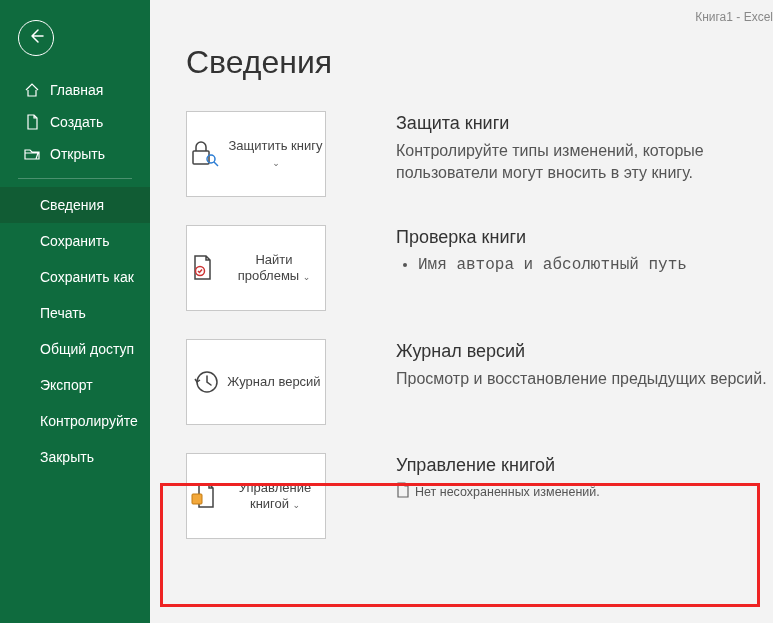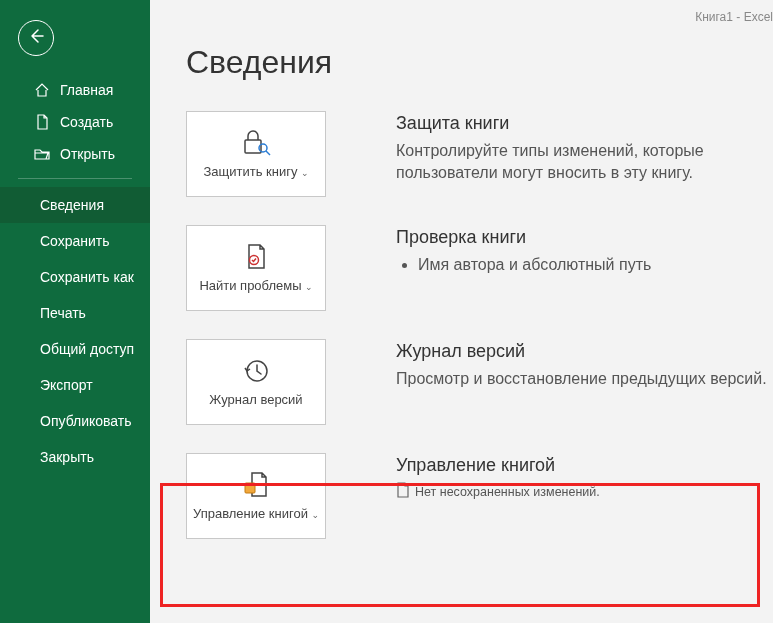--- a/index.html
+++ b/index.html
@@ -36,21 +36,21 @@
     margin-left: 18px;
     margin-bottom: 18px;
     display: flex;
     align-items: center;
     justify-content: center;
     cursor: pointer;
   }
   .nav-item {
     display: flex;
     align-items: center;
-    padding: 8px 34px;
+    padding: 8px 24px;
     font-size: 14px;
     cursor: pointer;
     gap: 10px;
   }
   .nav-divider {
     border-top: 1px solid rgba(255,255,255,0.25);
     margin: 8px 18px;
   }
   .nav-item .icon { width: 16px; height: 16px; display:flex; align-items:center; justify-content:center; flex-shrink:0; }
   .nav-sub {
@@ -77,21 +77,21 @@
     display: flex;
     margin-bottom: 28px;
     align-items: flex-start;
   }
   .card {
     width: 140px;
     height: 86px;
     border: 1px solid #c8c8c8;
     background: #fff;
     display: flex;
-    flex-direction: column;
+    flex-direction: row;
     align-items: center;
     justify-content: center;
     margin-right: 26px;
     cursor: pointer;
     gap: 6px;
   }
   .card .card-icon { height: 30px; display:flex; align-items:center; justify-content:center; }
   .card-label {
     font-size: 13px;
     color: #444;
@@ -102,21 +102,21 @@
   .section-title {
     font-size: 18px;
     color: #333;
     margin-bottom: 6px;
   }
   .section-desc {
     font-size: 16px;
     color: #555;
     line-height: 1.4;
   }
-  .section-desc ul { margin: 4px 0 0 22px; }
+  .section-desc ul { margin: 4px 0 0 22px; font-family: Liberation Mono, monospace; }
   .highlight-box {
     position: absolute;
     border: 3px solid #e22;
     pointer-events: none;
   }
   .status-line {
     display:flex;
     align-items:center;
     gap:5px;
     font-size:12.5px;
@@ -182,21 +182,21 @@
   <div class="nav-sub">
     <span>Печать</span>
   </div>
   <div class="nav-sub">
     <span>Общий доступ</span>
   </div>
   <div class="nav-sub">
     <span>Экспорт</span>
   </div>
   <div class="nav-sub">
-    <span>Опубликовать</span>
+    <span>Контролируйте</span>
   </div>
   <div class="nav-sub">
     <span>Закрыть</span>
   </div>
 </div>
 
 <div class="main">
   <div class="page-title">Сведения</div>
 
   <div class="section">

